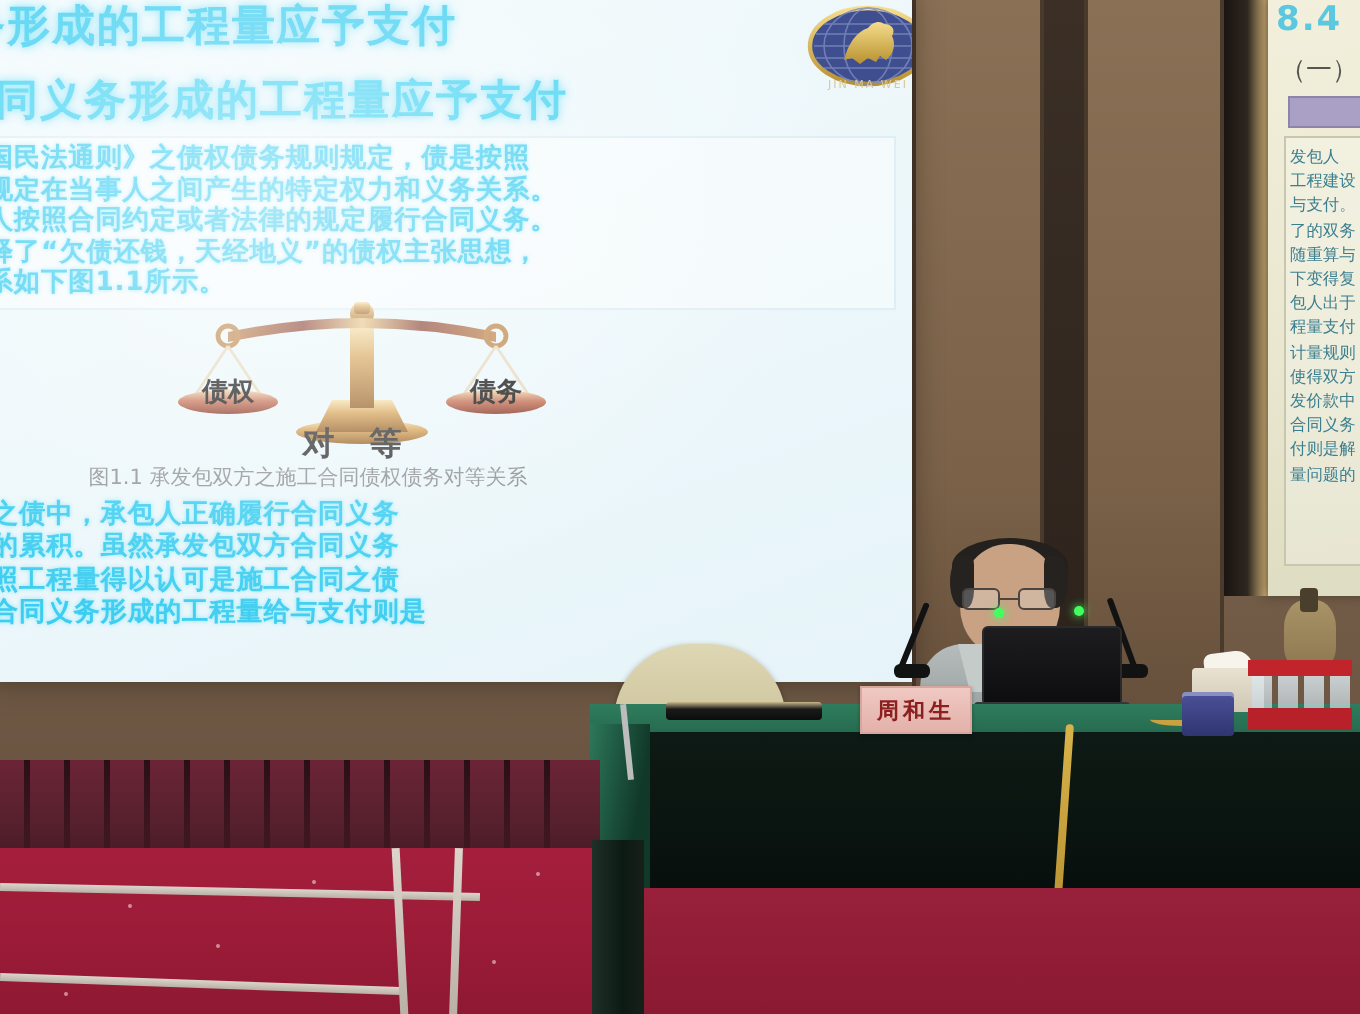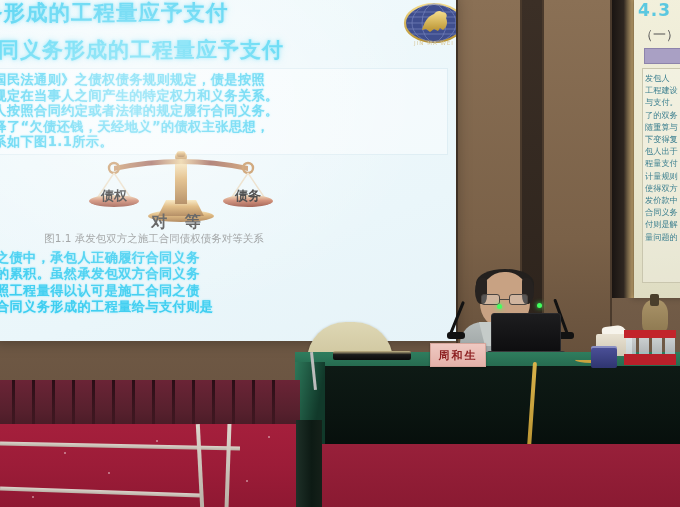--- a/index.html
+++ b/index.html
@@ -412,21 +412,21 @@
                    C46 22 45 27 41 30 L38 28 L36 31 L32 29 L28 32 L24 29 Z" fill="url(#gl)"></path>
         </svg>
       </div>
       <div class="logo-text">JIN MA WEI</div>
 
     </div>
   </div>
 
   <div class="screen-right-frame"></div>
   <div class="screen-right">
-    <div class="sr-title">4.3</div>
+    <div class="sr-title">8.4</div>
     <div class="sr-sub">（一）</div>
     <div class="sr-bar"></div>
     <div class="sr-box">
       <p>发包人</p>
       <p>工程建设</p>
       <p>与支付。</p>
       <p>了的双务</p>
       <p>随重算与</p>
       <p>下变得复</p>
       <p>包人出于</p>

